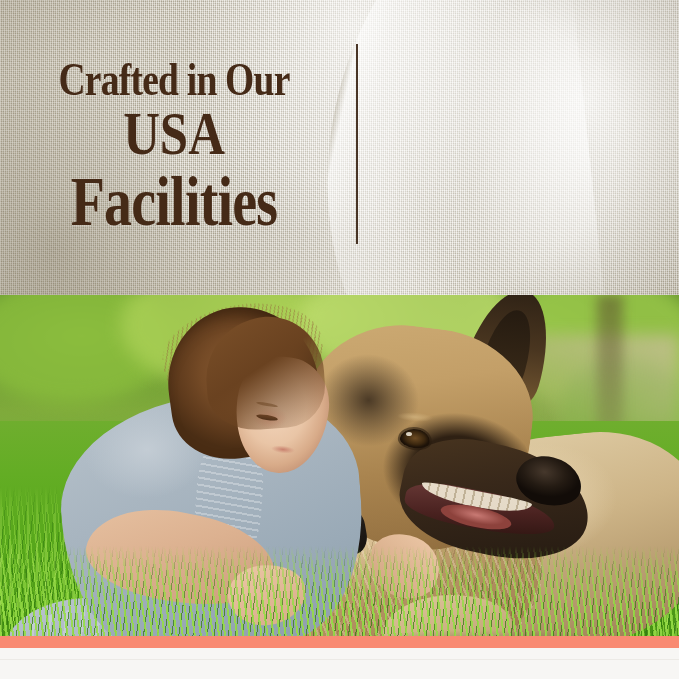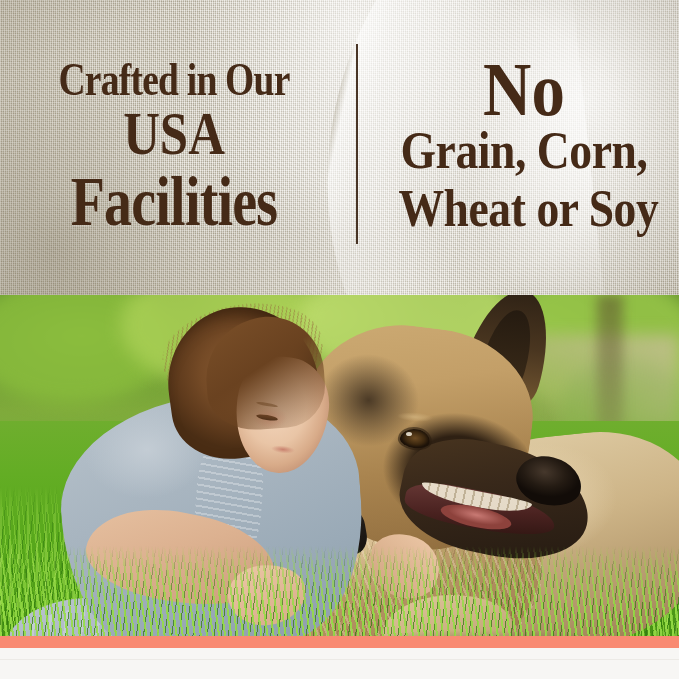--- a/index.html
+++ b/index.html
@@ -384,25 +384,20 @@
     <div class="banner-vignette"></div>
 
     <div id="left-block">
       <div class="ln" id="l1">Crafted in Our</div>
       <div class="ln" id="l2">USA</div>
       <div class="ln" id="l3">Facilities</div>
     </div>
 
     <div class="divider"></div>
 
-    <div id="right-block">
-      <div class="rn" id="r1">No</div>
-      <div class="rn" id="r2">Grain, Corn,</div>
-      <div class="rn" id="r3">Wheat or Soy</div>
-    </div>
   </div>
 
   <div class="photo">
     <div class="bg-garden"></div>
 
     <div class="blob" style="left:-30px;top:-20px;width:200px;height:130px;background:#88bb3c;"></div>
     <div class="blob" style="left:120px;top:-30px;width:190px;height:120px;background:#a9cf55;"></div>
     <div class="blob" style="left:300px;top:-34px;width:220px;height:120px;background:#b9d96a;"></div>
     <div class="blob" style="left:500px;top:-24px;width:200px;height:140px;background:#9ac84a;"></div>
     <div class="blob" style="left:560px;top:60px;width:130px;height:110px;background:#7fb93c;"></div>

